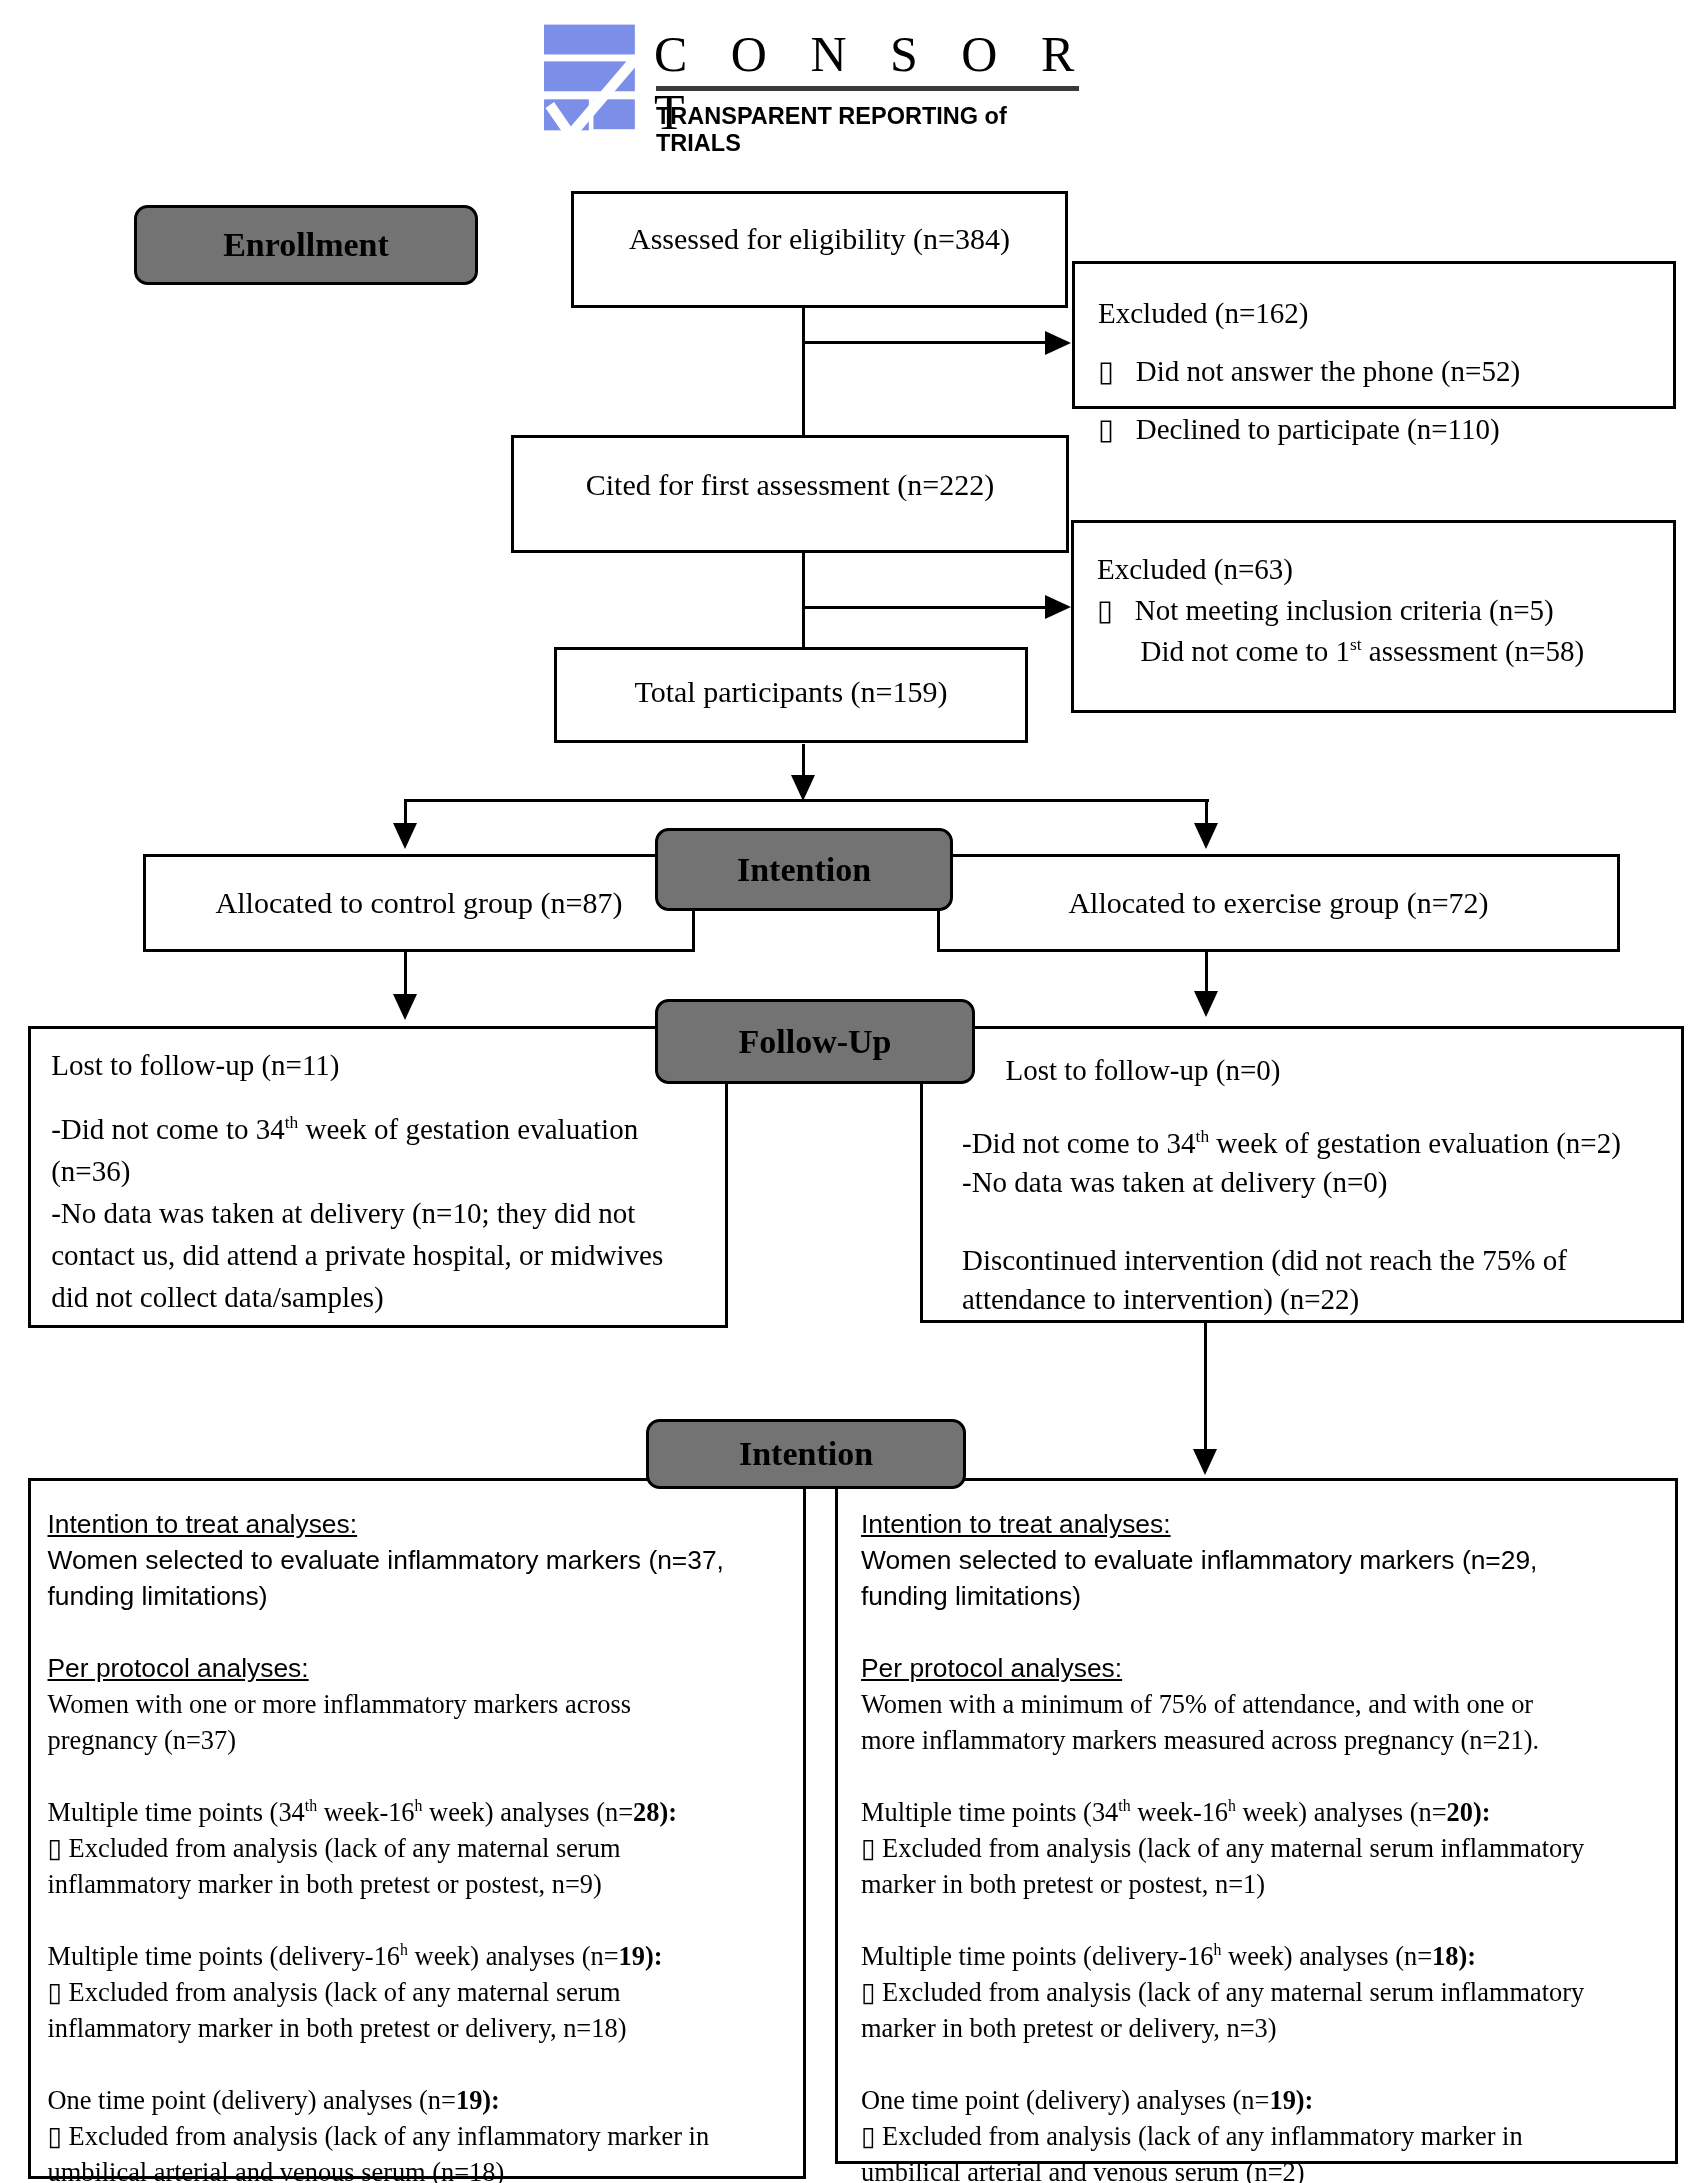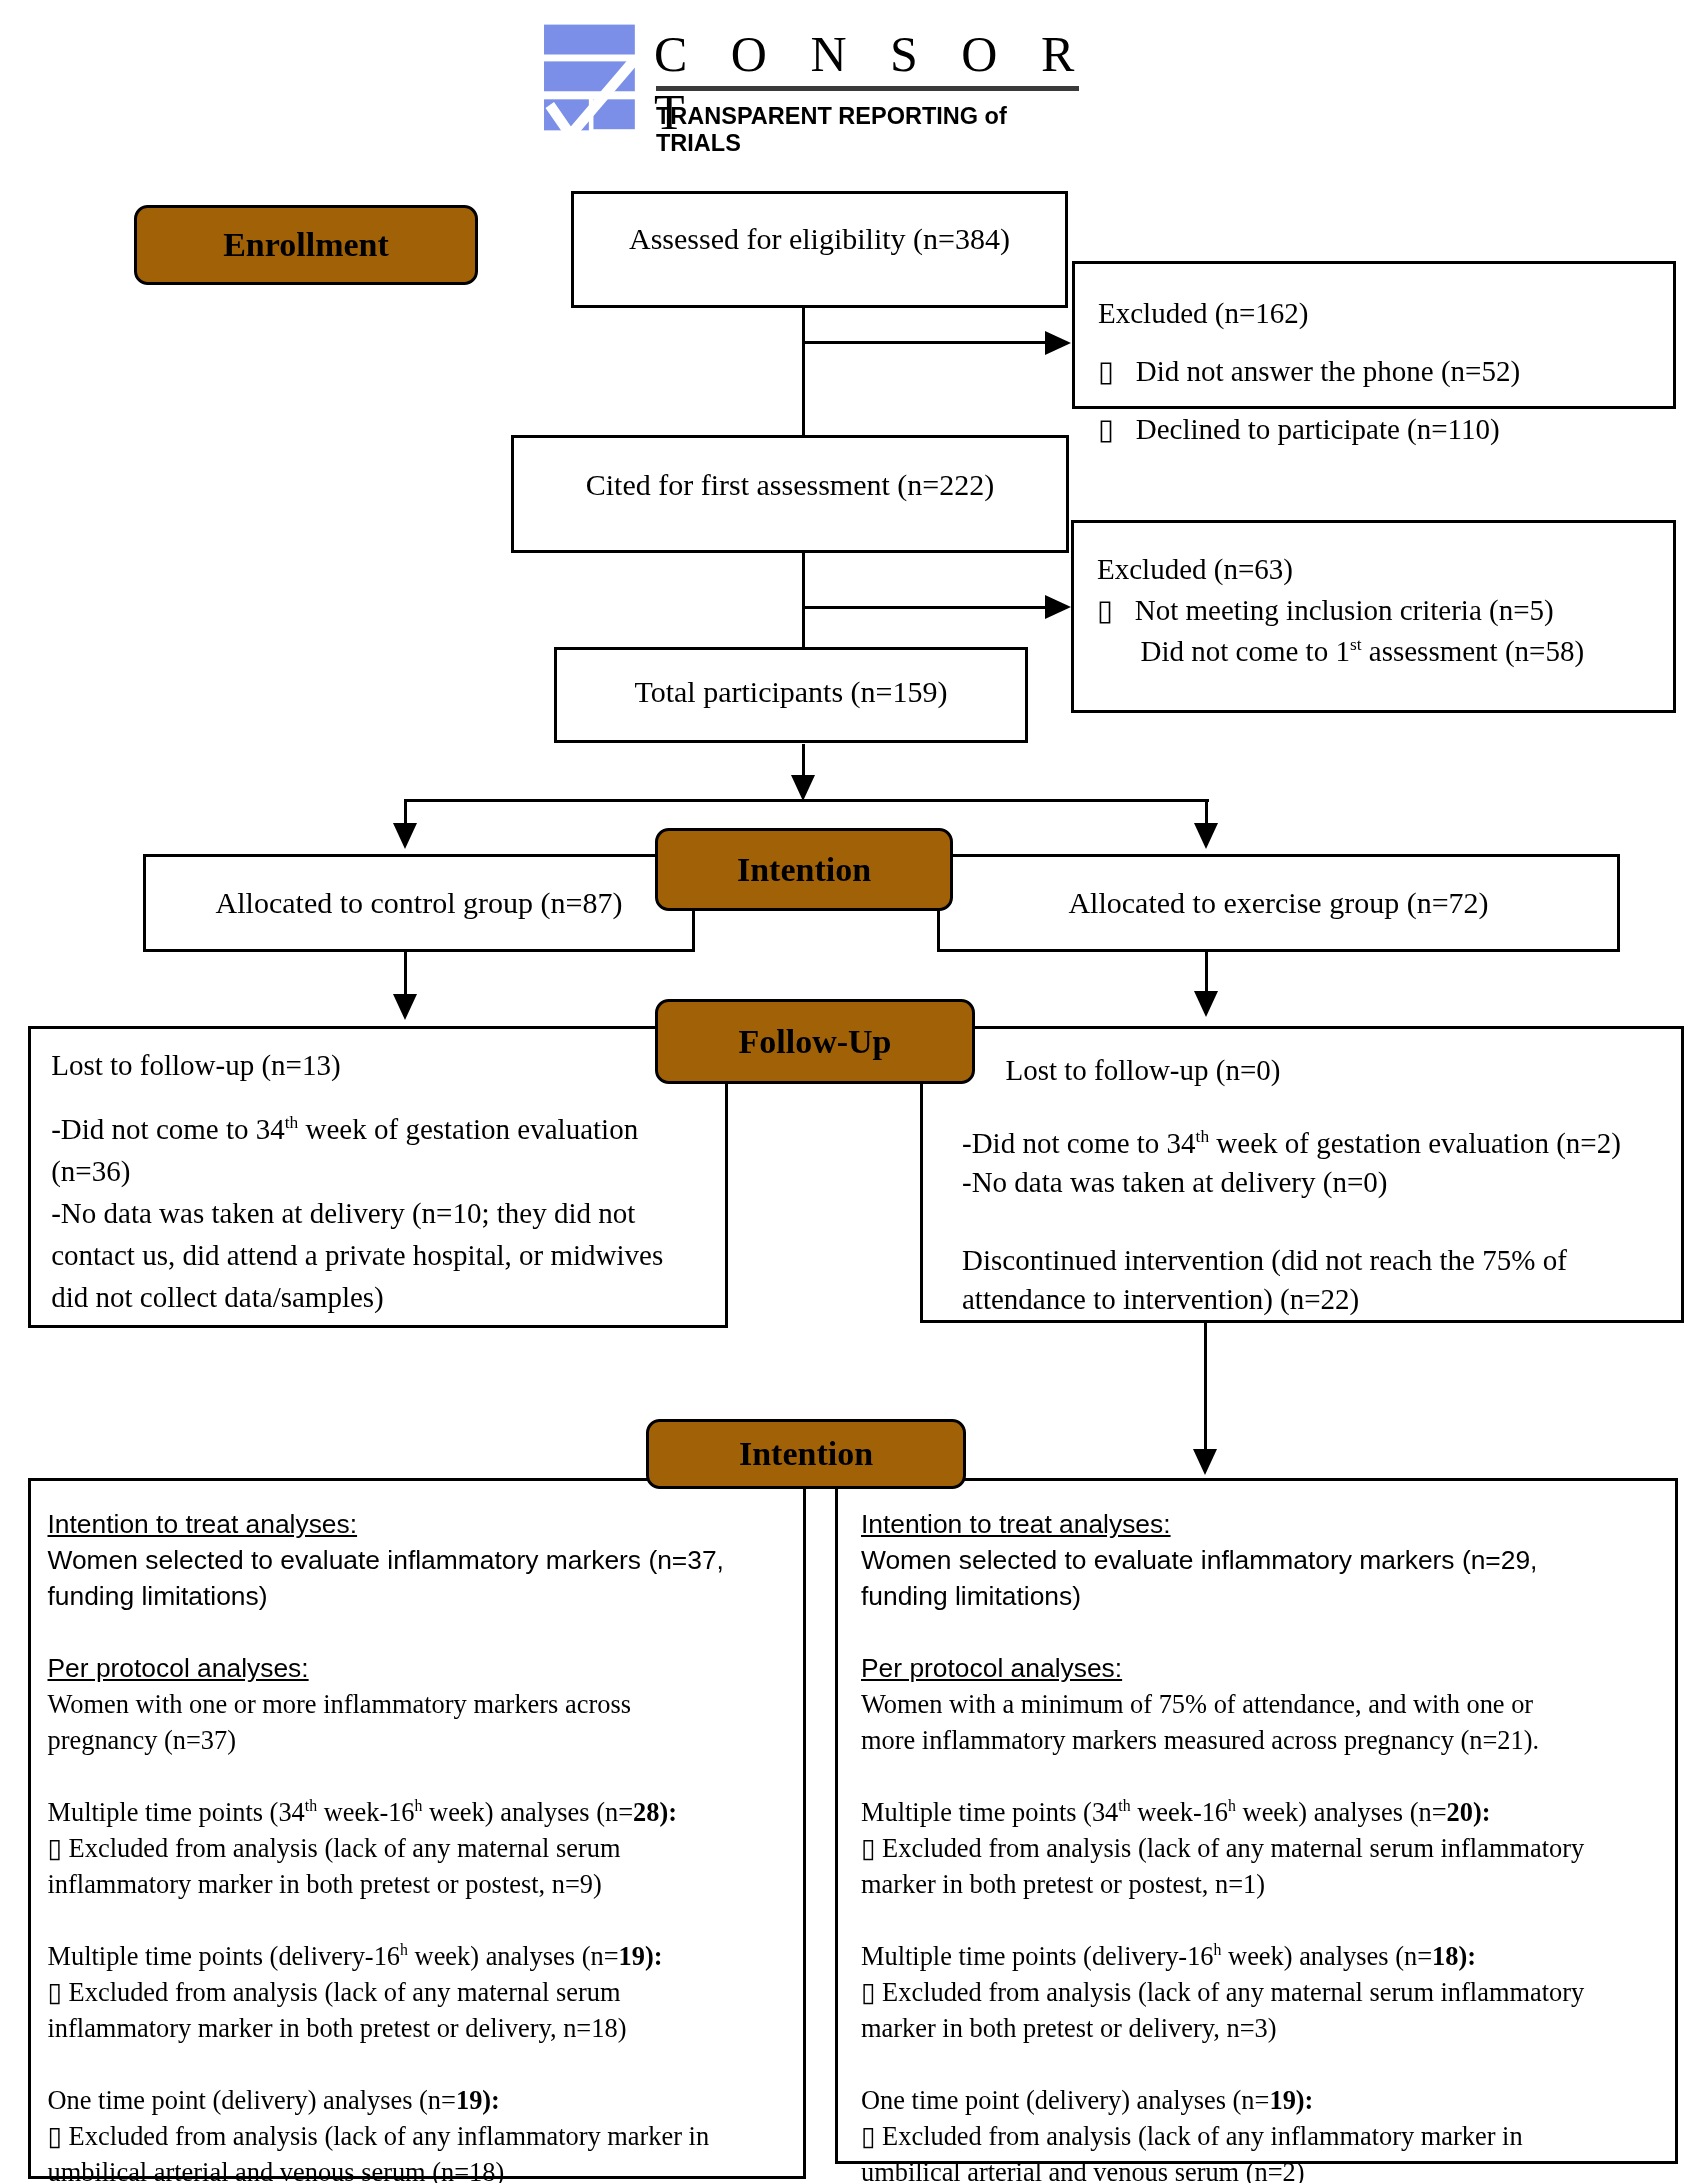--- a/index.html
+++ b/index.html
@@ -6,21 +6,21 @@
   #canvas {
     position:relative; width:1703px; height:2183px; background:#ffffff;
     font-family:"Liberation Serif", serif; color:#000; overflow:hidden;
   }
   .box {
     position:absolute; background:#fff; border:3.4px solid #000;
     box-sizing:border-box; z-index:3; line-height:1.45;
   }
   .center { text-align:center; }
   .label-box {
-    position:absolute; background:#a16207; border:3.4px solid #000;
+    position:absolute; background:#737373; border:3.4px solid #000;
     border-radius:13.8px; display:flex; align-items:center; justify-content:center;
     font-weight:bold; font-size:34px; z-index:6; box-sizing:border-box;
   }
   .vline,.hline { position:absolute; background:#000; z-index:1; }
   .arrow-down { position:absolute; width:0; height:0; z-index:2;
     border-left:12.6px solid transparent; border-right:12.6px solid transparent;
     border-top:26.4px solid #000; }
   .arrow-right { position:absolute; width:0; height:0; z-index:2;
     border-top:12.6px solid transparent; border-bottom:12.6px solid transparent;
     border-left:26.4px solid #000; }
@@ -112,21 +112,21 @@
   <div class="box center t52" style="left:937px;top:854px;width:683px;height:98px;display:flex;align-items:center;justify-content:center;">
     <span>Allocated to exercise group (n=72)</span>
   </div>
 
   <div class="vline" style="left:404px;top:952px;width:3.4px;height:44px;"></div>
   <div class="arrow-down" style="left:393px;top:994px;"></div>
   <div class="vline" style="left:1205px;top:952px;width:3.4px;height:40px;"></div>
   <div class="arrow-down" style="left:1194px;top:991px;"></div>
 
   <div class="box t50 fu" style="left:27.5px;top:1026px;width:700px;height:302px;padding:15px 17px 0 20.7px;">
-    <div class="rich" style="margin-bottom:22px;">Lost to follow-up (n=13)</div>
+    <div class="rich" style="margin-bottom:22px;">Lost to follow-up (n=11)</div>
     <div class="rich">-Did not come to 34<sup>th</sup> week of gestation evaluation<br>(n=36)<br>-No data was taken at delivery (n=10; they did not<br>contact us, did attend a private hospital, or midwives<br>did not collect data/samples)</div>
   </div>
   <div class="box t50 fu2" style="left:920px;top:1026px;width:764px;height:297px;padding:22px 17px 0 39px;">
     <div class="rich" style="margin-bottom:34px;">&nbsp;&nbsp;&nbsp;&nbsp;&nbsp;&nbsp;Lost to follow-up (n=0)</div>
     <div class="rich">-Did not come to 34<sup>th</sup> week of gestation evaluation (n=2)<br>-No data was taken at delivery (n=0)<br><br>Discontinued intervention (did not reach the 75% of<br>attendance to intervention) (n=22)</div>
   </div>
 
   <div class="vline" style="left:1204px;top:1323px;width:3.4px;height:127px;"></div>
   <div class="arrow-down" style="left:1193px;top:1449px;"></div>
 

